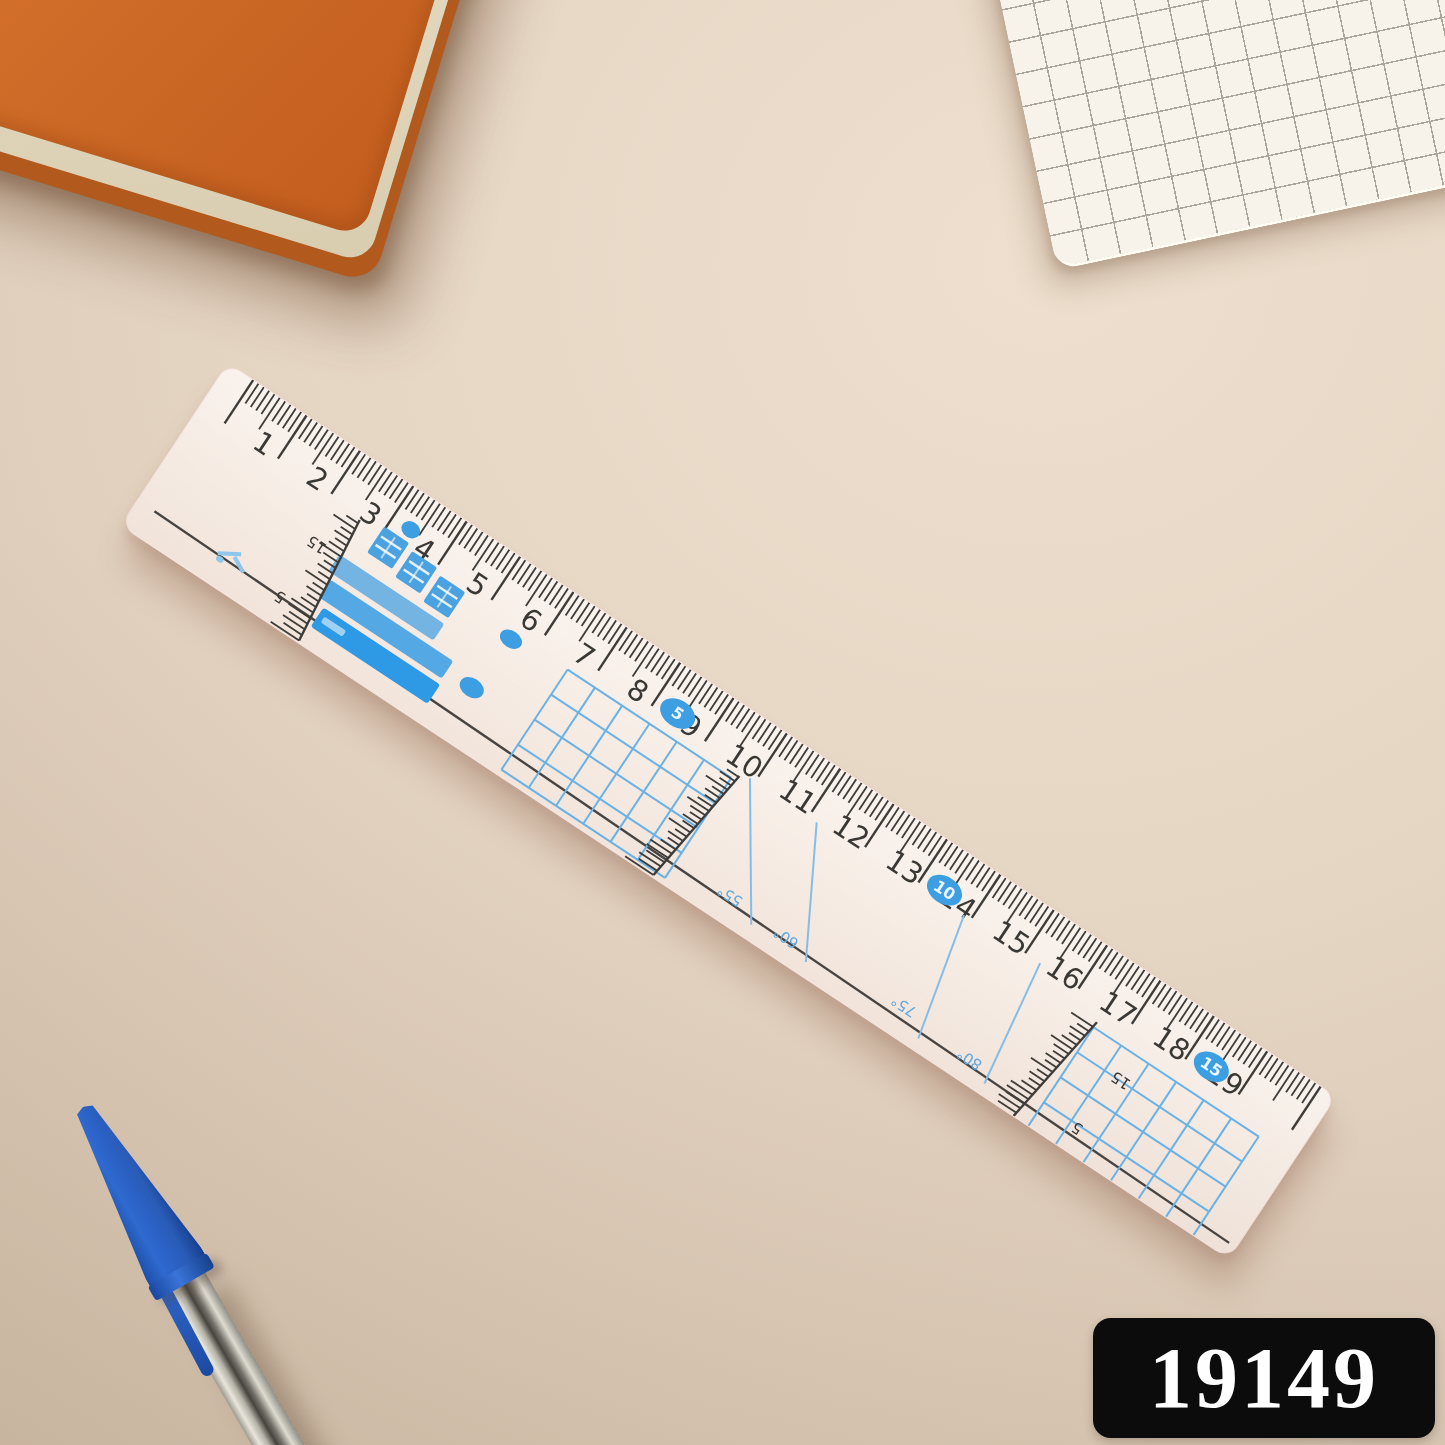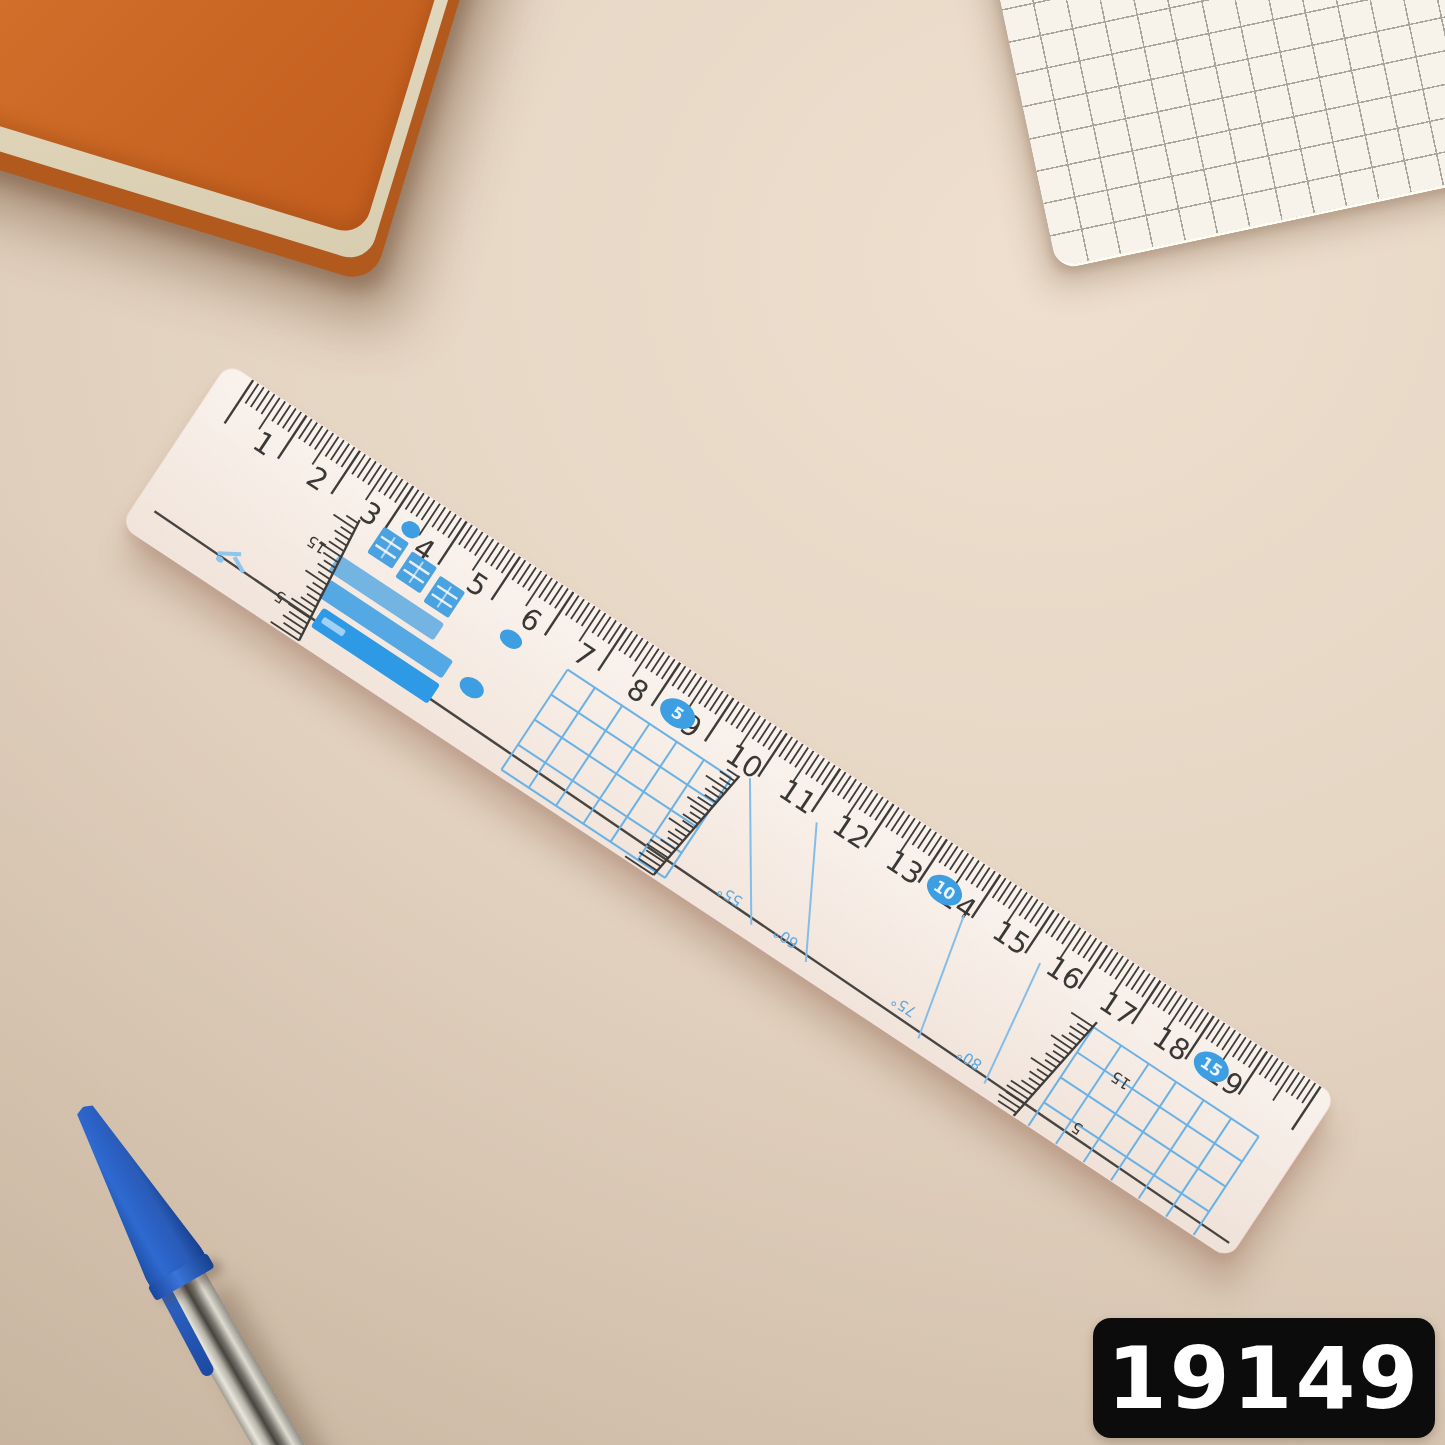--- a/index.html
+++ b/index.html
@@ -58,21 +58,21 @@
   .pen-cap-lip{position:absolute;left:2px;top:196px;width:68px;height:17px;
     background:linear-gradient(90deg,#1a47a0,#3a74d8 45%,#16418e);border-radius:4px;
     box-shadow:6px 8px 10px rgba(90,70,55,0.35);}
   .pen-cap-clip{position:absolute;left:7px;top:210px;width:13px;height:94px;
     background:linear-gradient(#2e63c4,#1c4aa2);border-radius:0 0 7px 7px;transform:rotate(2deg);}
 
   
   .code-badge{position:absolute;left:1093px;top:1318px;width:342px;height:120px;
     background:var(--badge-bg,#0c0c0c);border-radius:18px;
     display:flex;align-items:center;justify-content:center;
-    box-shadow:0 4px 10px rgba(60,40,25,0.25);}
+    box-shadow:0 4px 10px rgba(60,40,25,0.25);font-family:Liberation Serif, serif;}
   .code-badge span{color:var(--badge-fg,#ffffff);font-size:86px;font-weight:bold;
     letter-spacing:3px;line-height:1;}
 </style>
 </head>
 <body>
 
 <div class="scene">
 
   <div class="book-group">
     <div class="book-back"></div>

